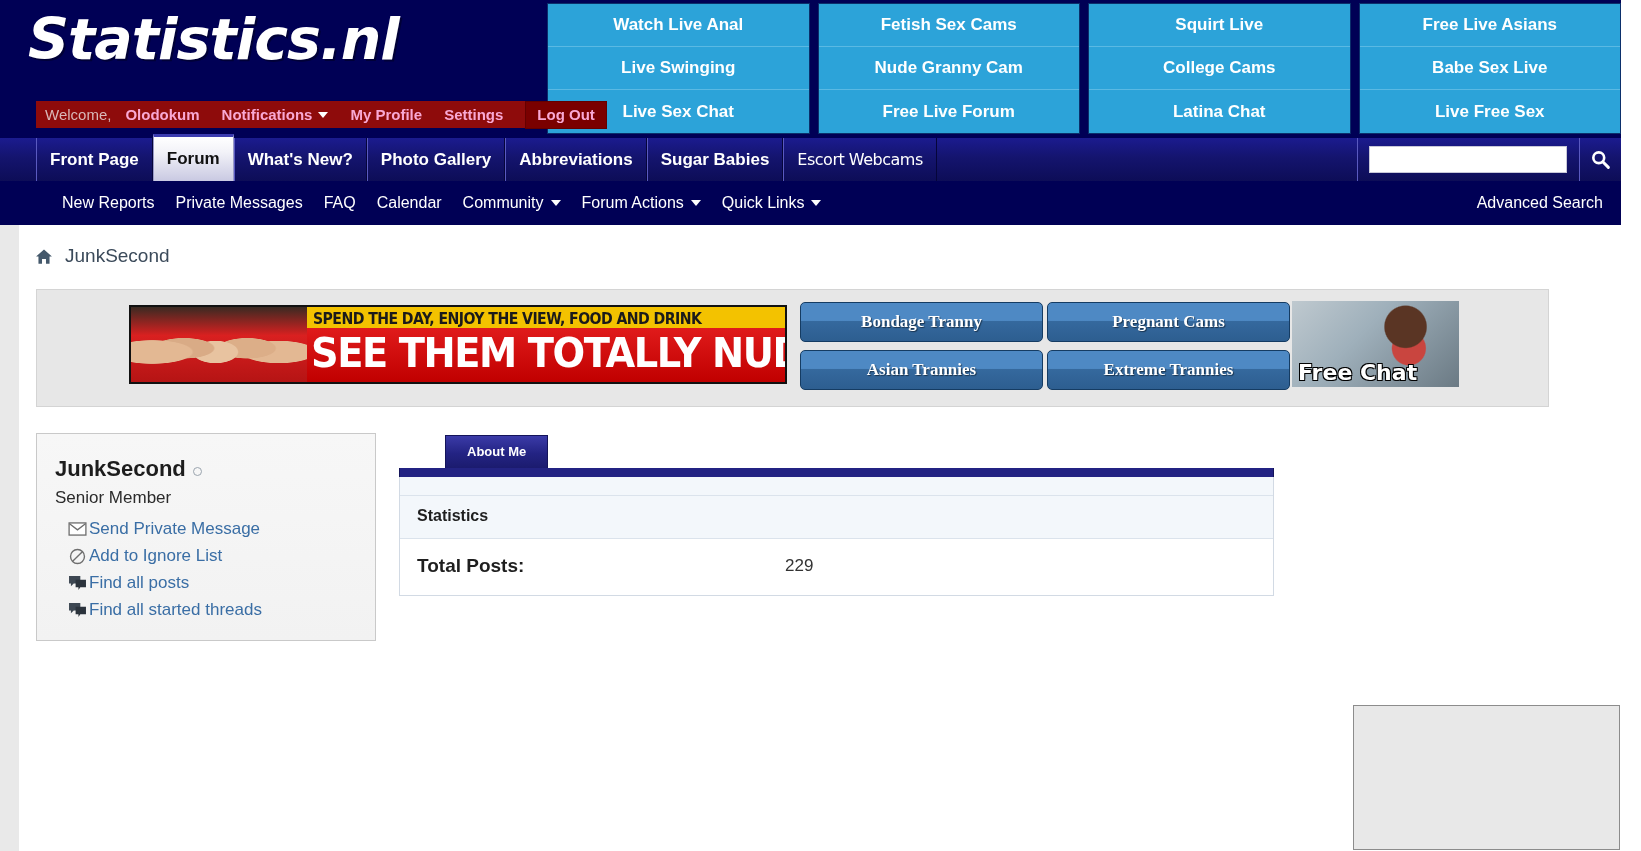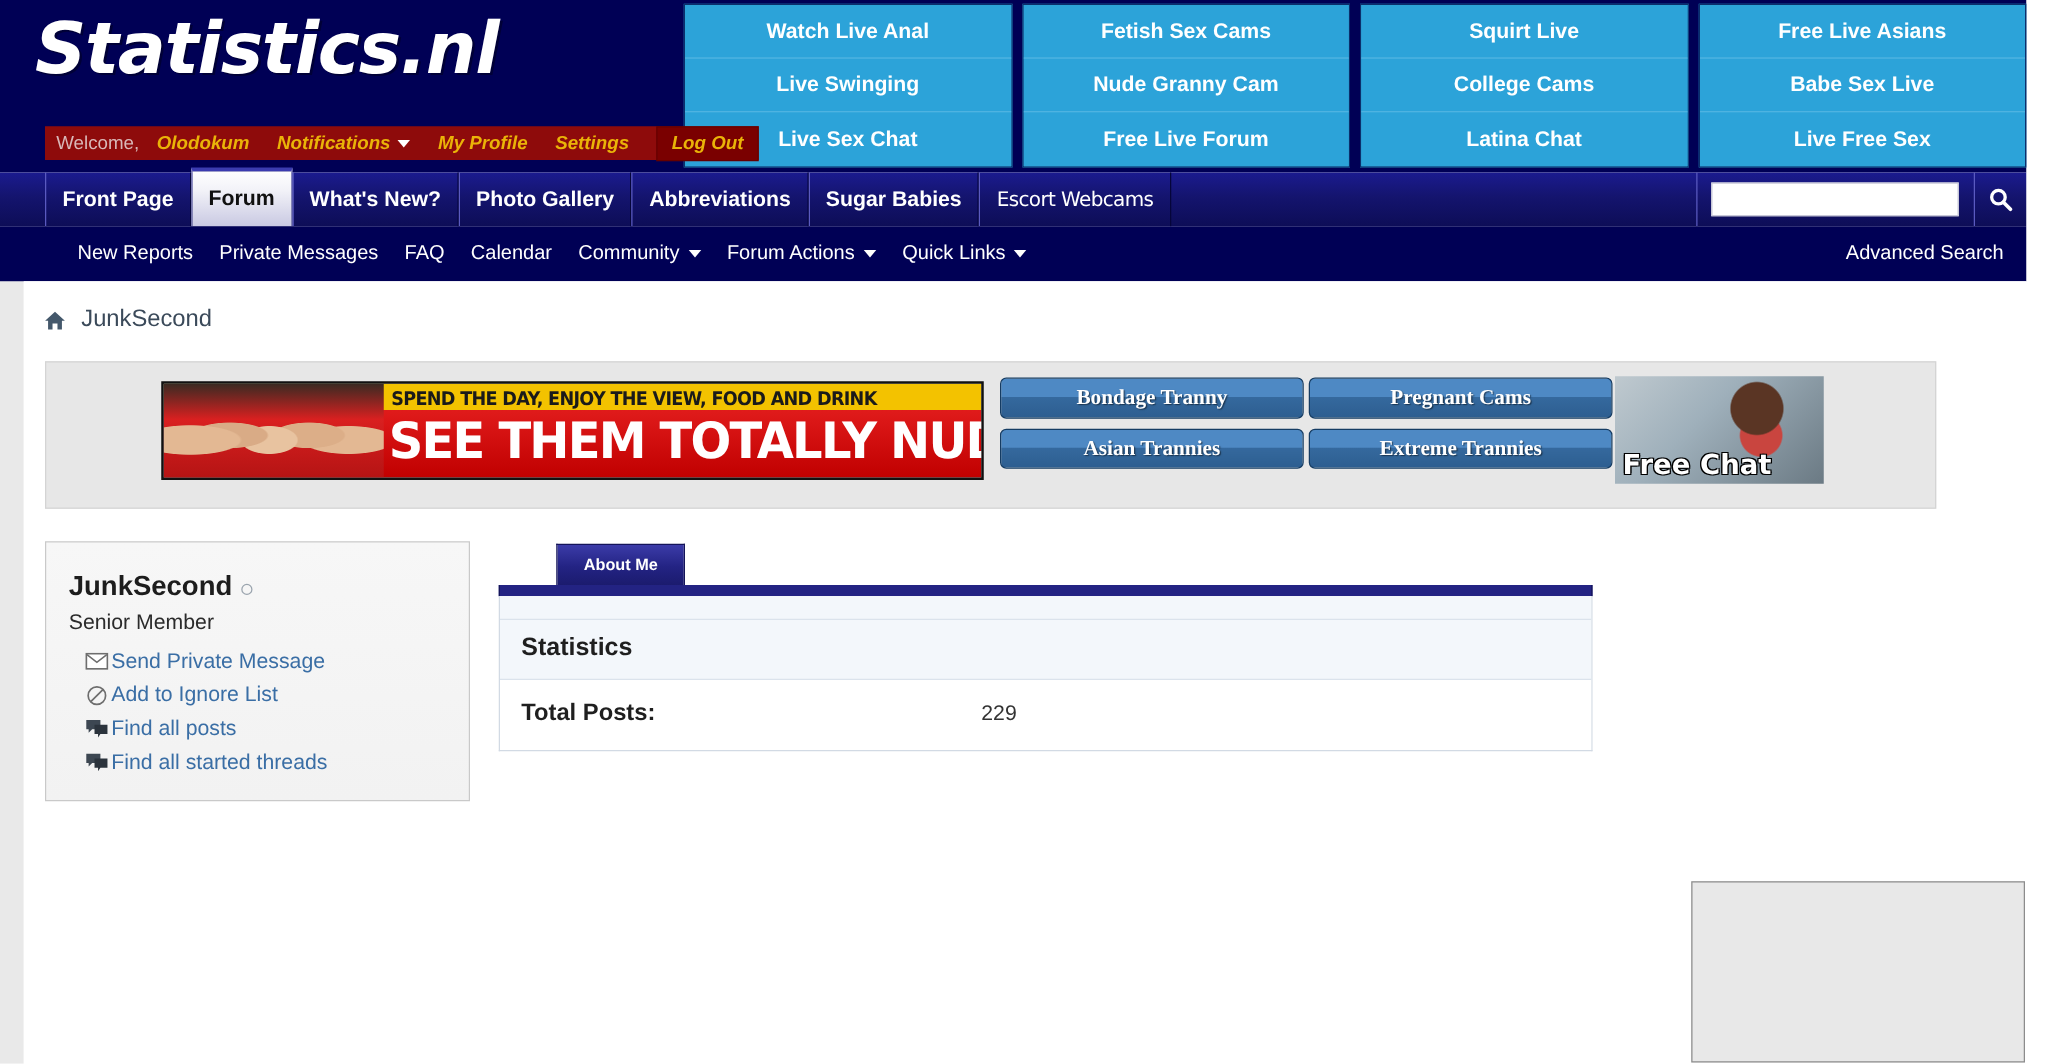--- a/index.html
+++ b/index.html
@@ -66,29 +66,28 @@
     padding: 0 0 0 9px;
     z-index: 6;
   }
   .welcome-bar .wtext {
     color: #d9b8b8;
     font-size: 15px;
     margin-right: 14px;
     white-space: nowrap;
   }
   .welcome-bar .witem {
-    color: #eab308;
+    color: #f9a8d4;
     font-size: 15px;
     font-weight: bold;
     margin-right: 22px;
     white-space: nowrap;
     display: flex;
     align-items: center;
     gap: 6px;
-    font-style: italic;
   }
   .welcome-bar .witem.logout {
     background: #7a0000;
     padding: 5px 12px 6px 12px;
     margin-right: 0;
     box-shadow: inset 0 0 0 1px rgba(0,0,0,.18);
   }
   .caret-dn {
     display: inline-block;
     width: 0; height: 0;
@@ -309,21 +308,21 @@
     letter-spacing: -1.5px;
     white-space: nowrap;
     line-height: 48px;
     transform: scaleX(.96);
     transform-origin: left center;
   }
 
   .ad-btns {
     position: absolute;
     left: 763px; top: 12px;
-    width: 490px; height: 73px;
+    width: 490px; height: 88px;
     display: grid;
     grid-template-columns: 1fr 1fr;
     grid-template-rows: 1fr 1fr;
     gap: 8px 4px;
   }
   .ad-btn {
     background: linear-gradient(to bottom, #4e89c4 0%, #4e89c4 46%, #35699e 47%, #2d5e90 100%);
     border: 1px solid #153c63;
     border-radius: 5px;
     display: flex;
@@ -440,21 +439,21 @@
     border-top: none;
   }
   .panel-spacer {
     height: 19px;
     background: #f3f7fb;
     border-bottom: 1px solid #dbe3ec;
   }
   .panel-heading {
     background: #f3f7fb;
     padding: 11px 0 13px 17px;
-    font-size: 20px;
+    font-size: 16px;
     font-weight: bold;
     color: #1f1f1f;
     border-bottom: 1px solid #dbe3ec;
   }
   .panel-row {
     display: flex;
     align-items: center;
     padding: 16px 0 18px 17px;
     background: #ffffff;
   }

